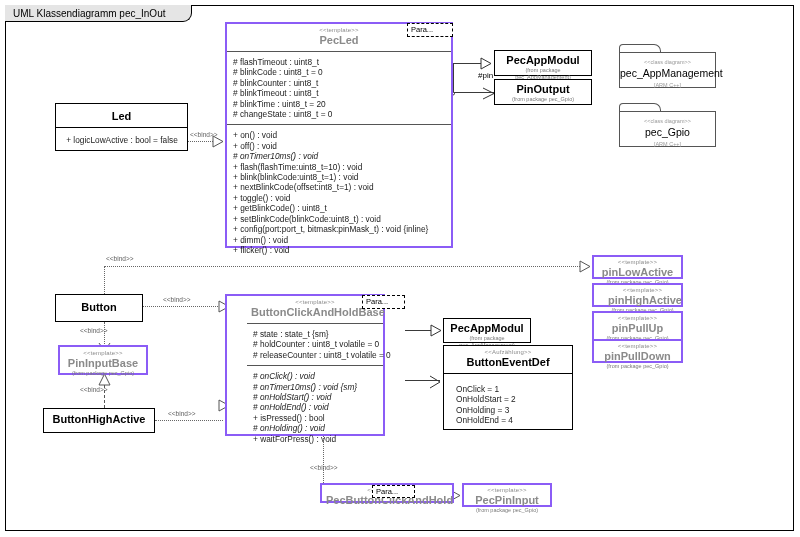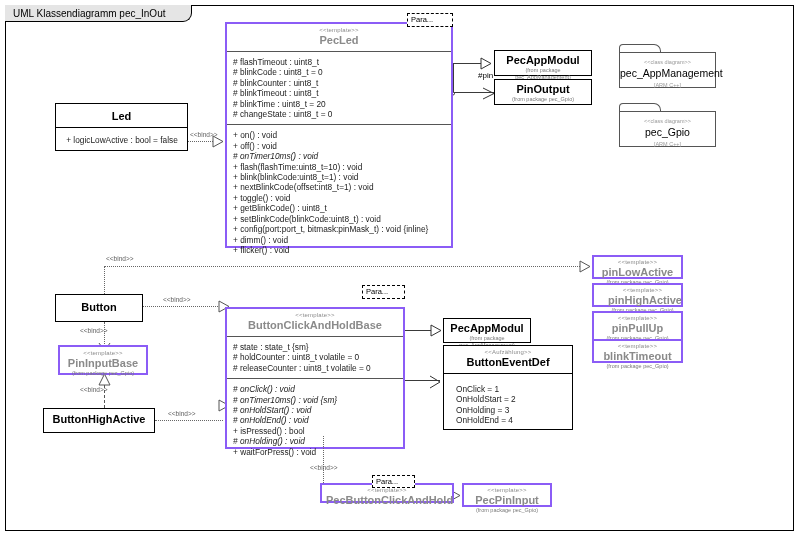--- a/index.html
+++ b/index.html
@@ -28,21 +28,21 @@
   .cls .sub{font-size:5.5px;color:#7a7a7a;line-height:7px;}
   .cls .sep{border-top:1px solid #555;}
   .cls .compart{padding:5px 5px 5px 6px;}
   .cls .compart div{font-size:8.3px;line-height:10.4px;color:#1b1b1b;white-space:nowrap;}
   .cls .compart div.it{font-style:italic;}
   .cls .compart div.bd{font-weight:normal;}
 
   
   .paramBox{position:absolute;border:1px dashed #000;background:#fff;
             font-size:7.5px;line-height:11px;color:#000;padding:0 3px;
-            box-sizing:border-box;}
+            box-sizing:border-box;margin-top:10px;}
 
   
   .pkg{position:absolute;}
   .pkg .tab{position:absolute;left:0;top:0;height:9px;width:42px;
             border:1px solid #555;border-bottom:none;background:#fff;
             box-sizing:border-box;border-top-left-radius:4px;border-top-right-radius:7px;}
   .pkg .body{position:absolute;left:0;top:8px;right:0;bottom:0;
              border:1px solid #555;background:#fff;box-sizing:border-box;
              text-align:center;padding-top:5px;}
   .pkg .stereo{font-size:5.5px;color:#9a9a9a;line-height:8px;}
@@ -248,21 +248,21 @@
       <div class="sub">(from package pec_Gpio)</div>
     </div>
   </div>
 
   <div class="cls bold" style="left:43px;top:408px;width:112px;height:25px;">
     <div class="hdr" style="padding-top:4px;">
       <div class="nm">ButtonHighActive</div>
     </div>
   </div>
 
-  <div class="cls" style="left:225px;top:307px;width:180px;height:142px;">
+  <div class="cls" style="left:225px;top:294px;width:160px;height:142px;padding-left:20px;">
     <div class="hdr">
       <div class="stereo">&lt;&lt;template&gt;&gt;</div>
       <div class="nm grey">ButtonClickAndHoldBase</div>
     </div>
     <div class="sep"></div>
     <div class="compart">
       <div class="bd"># state : state_t {sm}</div>
       <div># holdCounter : uint8_t volatile = 0</div>
       <div># releaseCounter : uint8_t volatile = 0</div>
     </div>
@@ -320,21 +320,21 @@
     <div class="hdr" style="padding-top:2px;">
       <div class="stereo">&lt;&lt;template&gt;&gt;</div>
       <div class="nm grey">pinPullUp</div>
       <div class="sub">(from package pec_Gpio)</div>
     </div>
   </div>
 
   <div class="cls" style="left:592px;top:339px;width:91px;height:24px;">
     <div class="hdr" style="padding-top:2px;">
       <div class="stereo">&lt;&lt;template&gt;&gt;</div>
-      <div class="nm grey">blinkTimeout</div>
+      <div class="nm grey">pinPullDown</div>
       <div class="sub">(from package pec_Gpio)</div>
     </div>
   </div>
 
   <div class="dot-v" style="left:323px;top:436px;height:47px;"></div>
   <div class="lbl" style="left:310px;top:464px;">&lt;&lt;bind&gt;&gt;</div>
 
   <div class="dot-h" style="left:404px;top:495px;width:48px;"></div>
   <div class="lbl" style="left:414px;top:485px;">&lt;&lt;bind&gt;&gt;</div>
   <div class="tri-wrap" style="left:450px;top:490px;">

